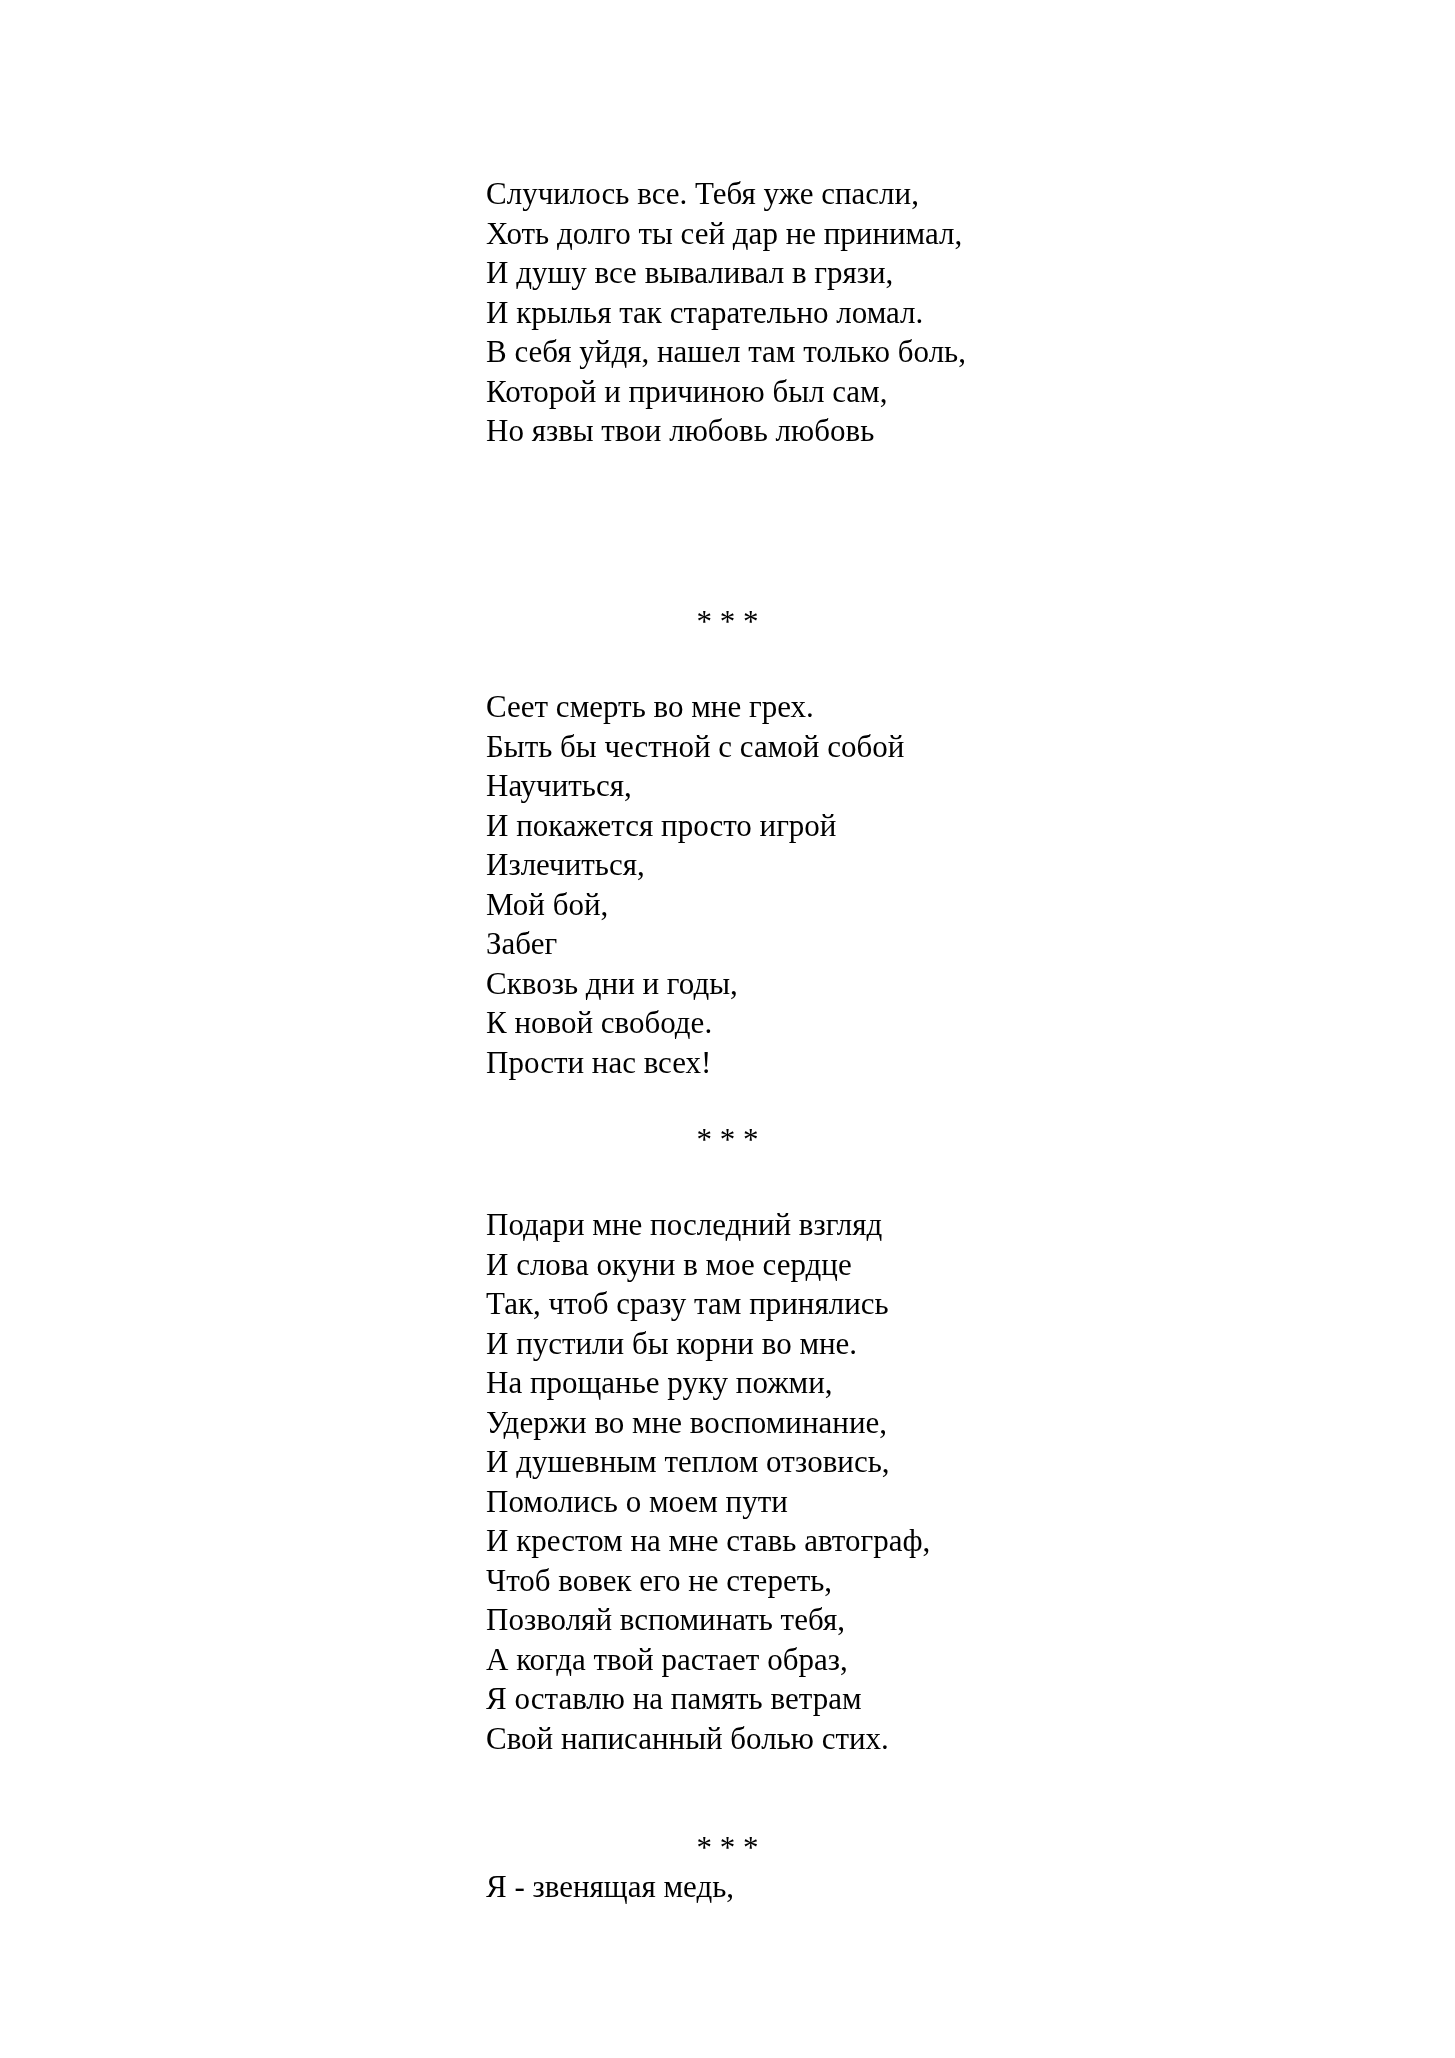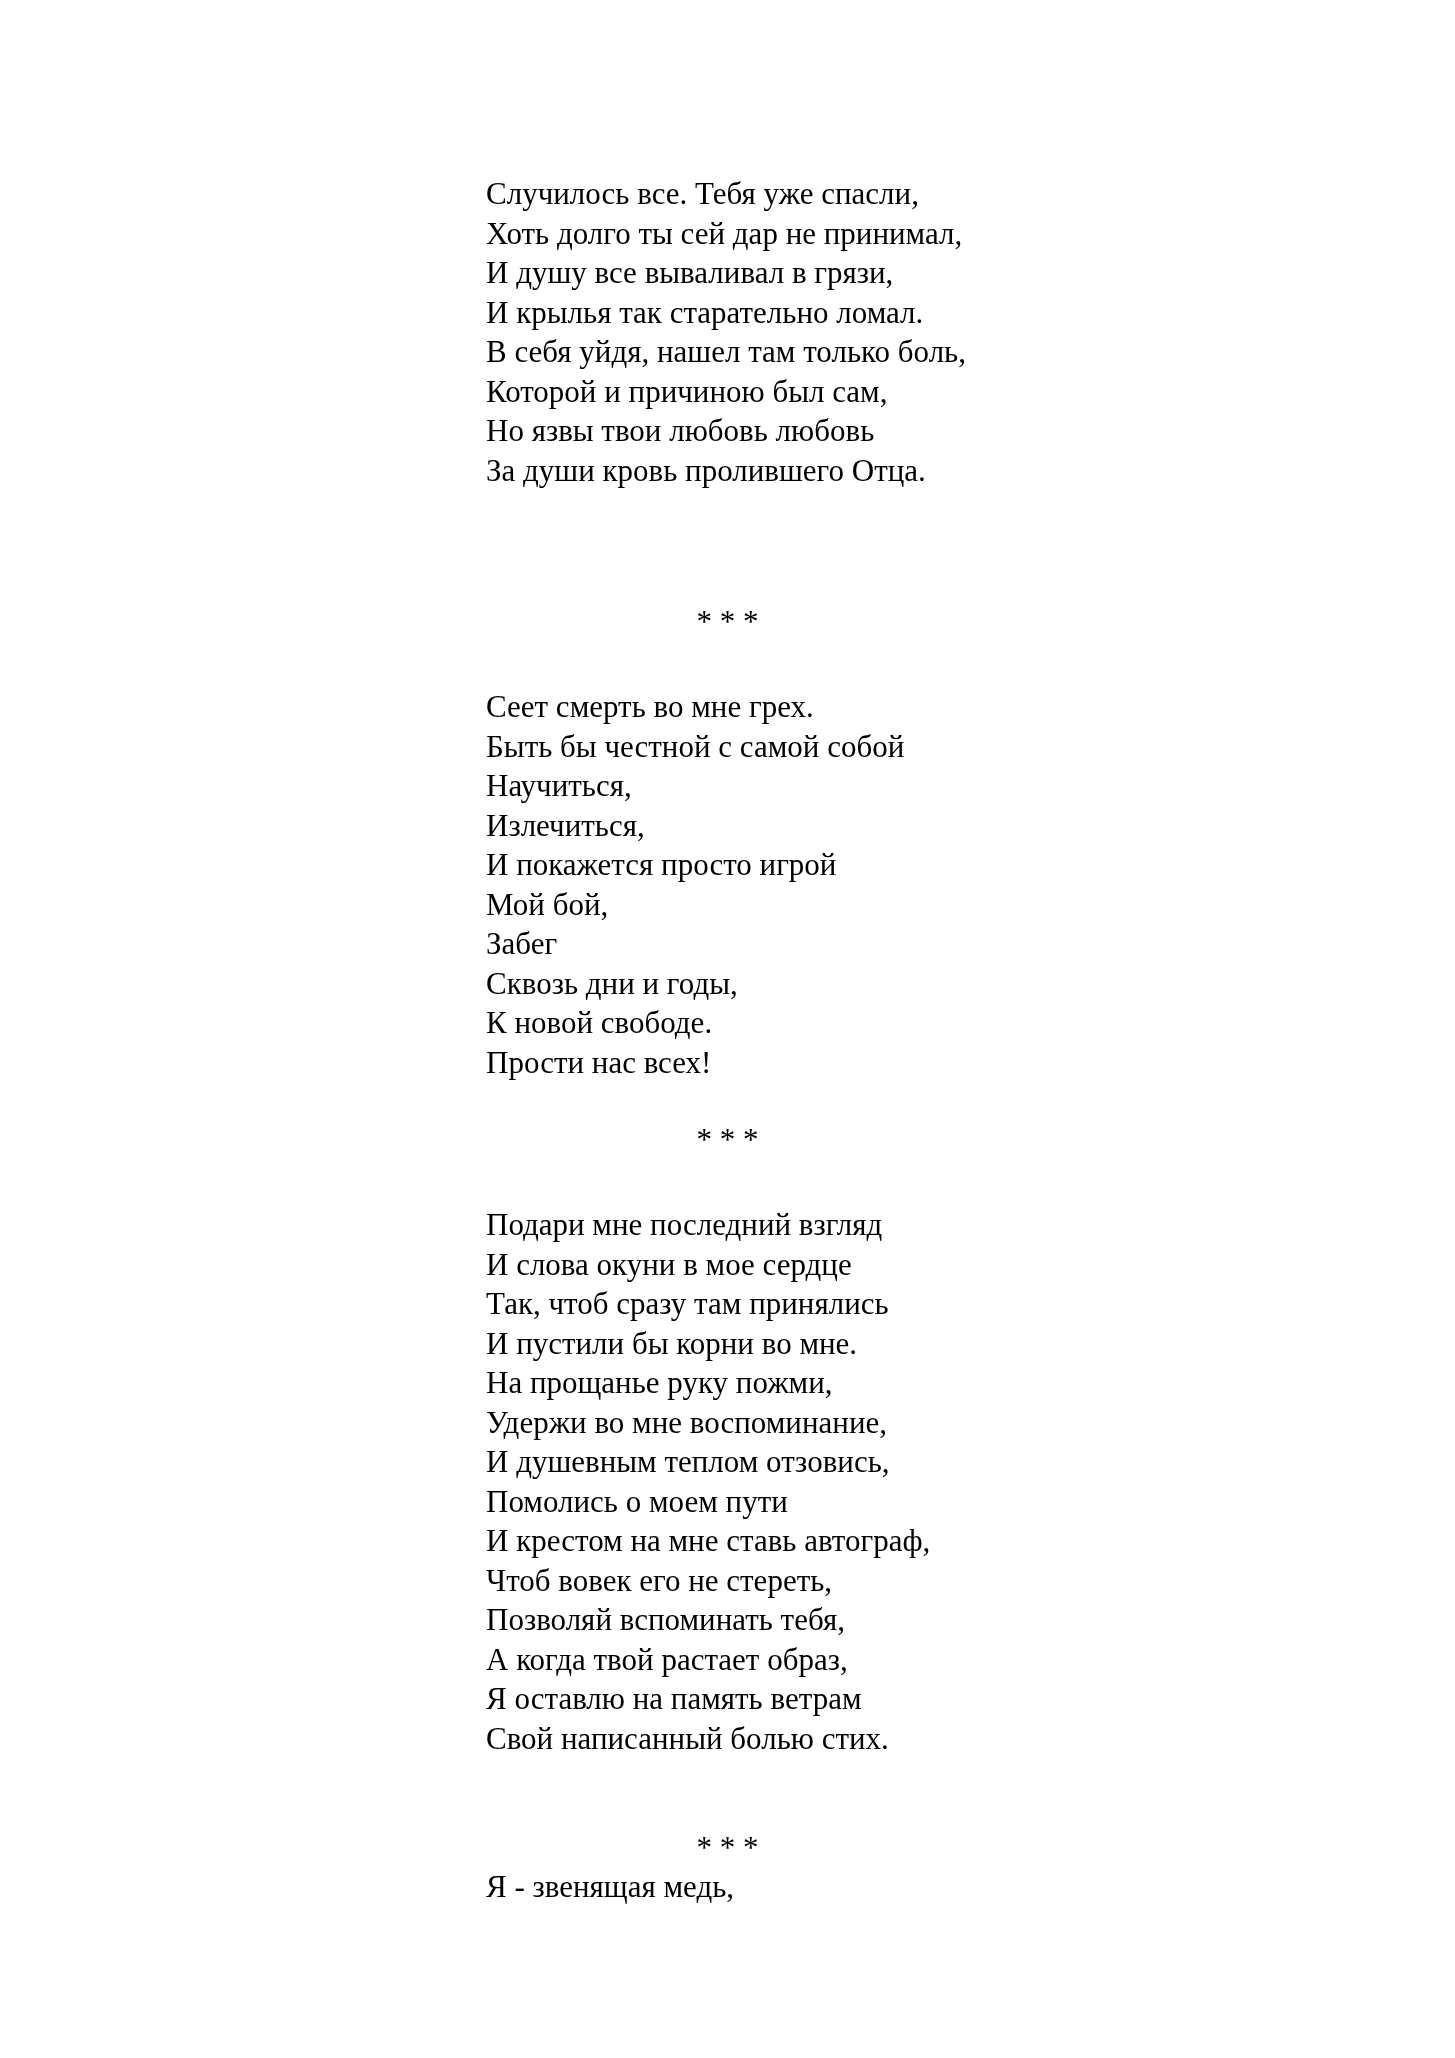--- a/index.html
+++ b/index.html
@@ -30,31 +30,30 @@
 <div class="page">
 
   <div class="poem-block" style="top:174px;">
     <div class="line">Случилось все. Тебя уже спасли,</div>
     <div class="line">Хоть долго ты сей дар не принимал,</div>
     <div class="line">И душу все вываливал в грязи,</div>
     <div class="line">И крылья так старательно ломал.</div>
     <div class="line">В себя уйдя, нашел там только боль,</div>
     <div class="line">Которой и причиною был сам,</div>
     <div class="line">Но язвы твои любовь любовь</div>
-    <div class="line">За души кровь пролившего Отца.</div>
   </div>
 
   <div class="separator" style="top:602px;">* * *</div>
 
   <div class="poem-block" style="top:687px;">
     <div class="line">Сеет смерть во мне грех.</div>
     <div class="line">Быть бы честной с самой собой</div>
     <div class="line">Научиться,</div>
+    <div class="line">И покажется просто игрой</div>
     <div class="line">Излечиться,</div>
-    <div class="line">И покажется просто игрой</div>
     <div class="line">Мой бой,</div>
     <div class="line">Забег</div>
     <div class="line">Сквозь дни и годы,</div>
     <div class="line">К новой свободе.</div>
     <div class="line">Прости нас всех!</div>
   </div>
 
   <div class="separator" style="top:1120px;">* * *</div>
 
   <div class="poem-block" style="top:1160px;margin-top:45px;">

